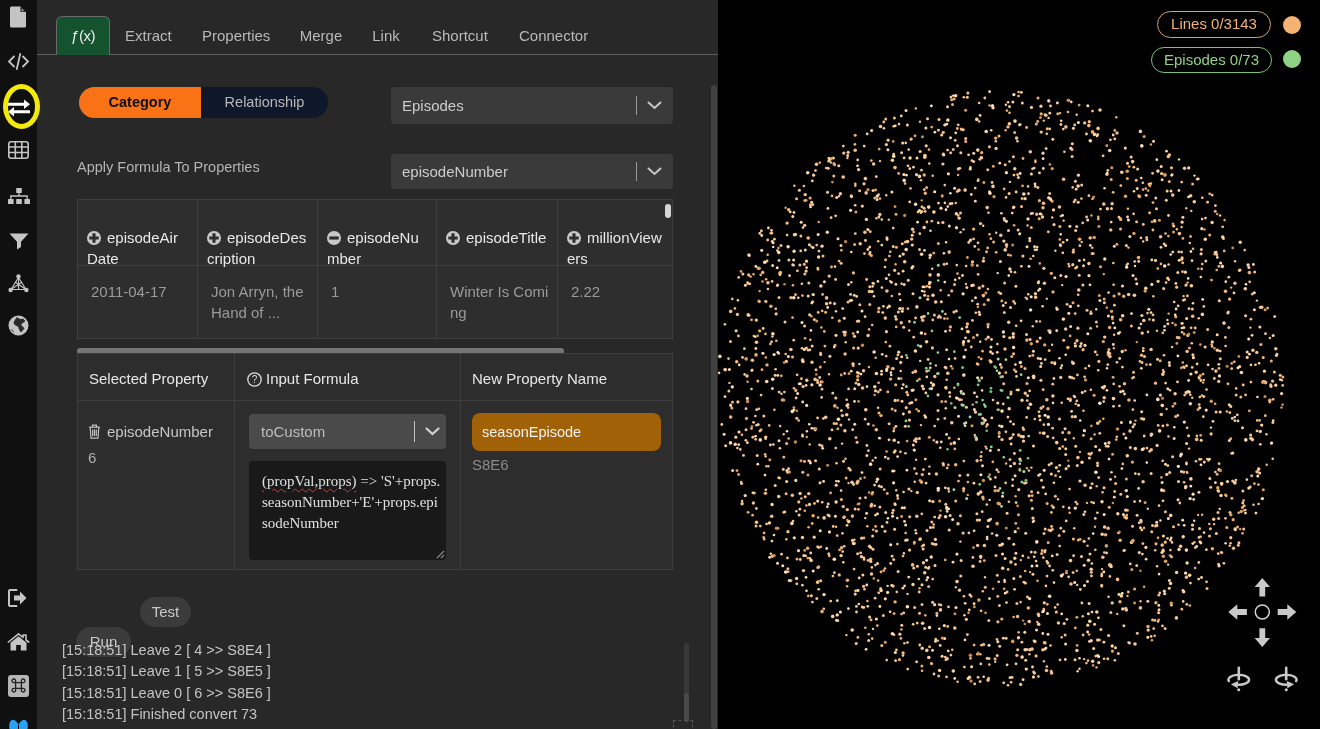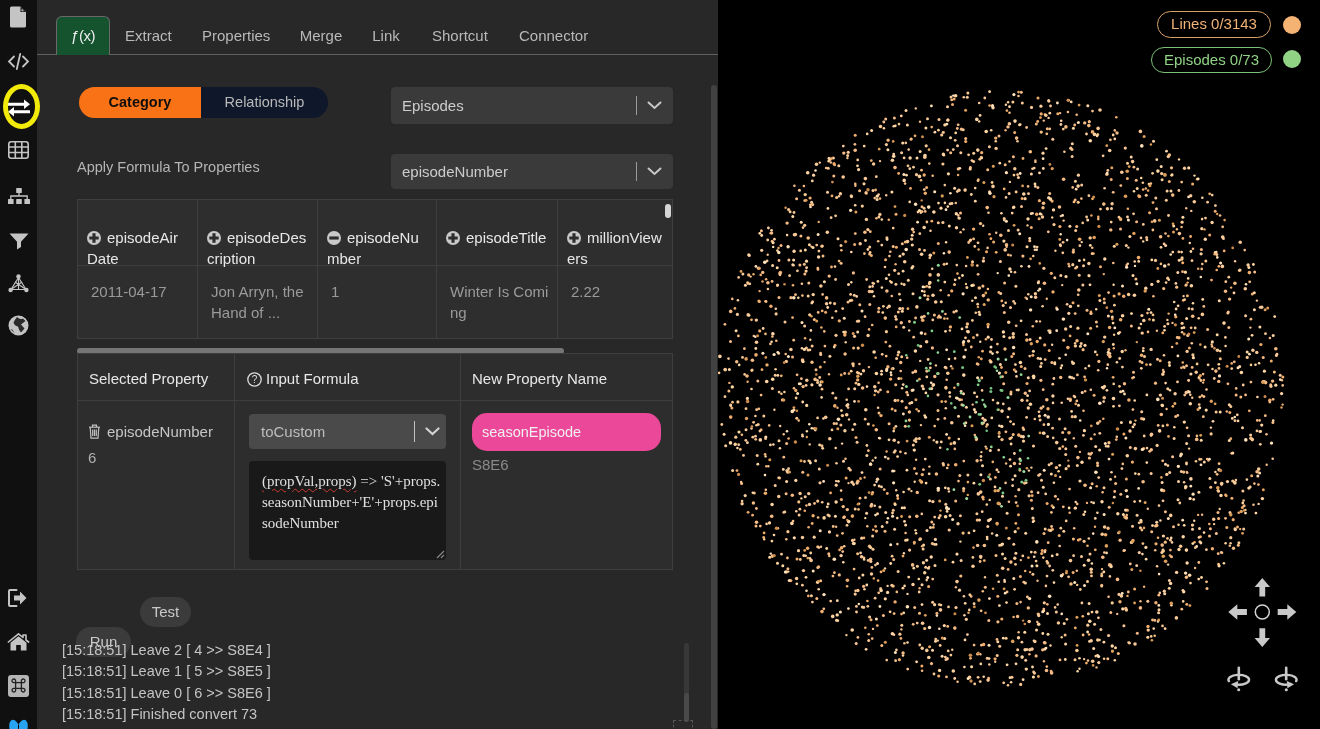--- a/index.html
+++ b/index.html
@@ -3766,21 +3766,21 @@
 <div class="abs" style="left:414px;top:421px;width:1px;height:21px;background:#c2c2c2;"></div>
 <svg class="abs" style="left:425px;top:427px;" width="15" height="9" viewBox="0 0 15 9">
     <path d="M1.5 1.5 L7.5 7 L13.5 1.5" stroke="#d2d2d2" stroke-width="2.2" fill="none" stroke-linecap="round"></path>
   </svg>
 
 <div class="abs" style="left:249px;top:461px;width:197px;height:99px;background:#191919;border-radius:4px;color:#e0e0e0;font-family:'Liberation Serif',serif;font-size:15px;line-height:21px;padding:10px 0 0 13px;white-space:nowrap;overflow:hidden;"><span style="text-decoration:underline;text-decoration-style:wavy;text-decoration-color:#cc3b33;text-decoration-thickness:1px;text-underline-offset:2px;">(propVal,props)</span> =&gt; 'S'+props.<br>seasonNumber+'E'+props.epi<br>sodeNumber</div>
 <svg class="abs" style="left:436px;top:550px;" width="9" height="9" viewBox="0 0 9 9">
     <path d="M8 1 L1 8 M8 5 L5 8" stroke="#888" stroke-width="1.2"></path>
   </svg>
 
-<div class="abs" style="left:472px;top:413px;width:189px;height:38px;background:#ec4899;border-radius:15px;color:#f0f0f0;font-size:14.5px;line-height:38px;padding-left:10px;">seasonEpisode</div>
+<div class="abs" style="left:472px;top:413px;width:189px;height:38px;background:#a16207;border-radius:8px;color:#f0f0f0;font-size:14.5px;line-height:38px;padding-left:10px;">seasonEpisode</div>
 <div class="abs" style="left:472px;top:456px;color:#8a8a8a;font-size:15px;">S8E6</div>
 
 <div class="abs btn" style="left:76px;width:55px;margin-top:30px;">Run</div>
 <div class="abs btn" style="left:140px;width:51px;">Test</div>
 <style>.btn{top:597px;height:30px;background:#3b3b3b;border-radius:15px;color:#c9c9c9;font-size:15px;text-align:center;line-height:30px;}</style>
 
 <div class="abs" style="left:62px;top:640px;color:#c4c4c4;font-size:14.5px;line-height:21.3px;white-space:pre;">[15:18:51] Leave 2 [ 4 &gt;&gt; S8E4 ]
 [15:18:51] Leave 1 [ 5 &gt;&gt; S8E5 ]
 [15:18:51] Leave 0 [ 6 &gt;&gt; S8E6 ]
 [15:18:51] Finished convert 73</div>

